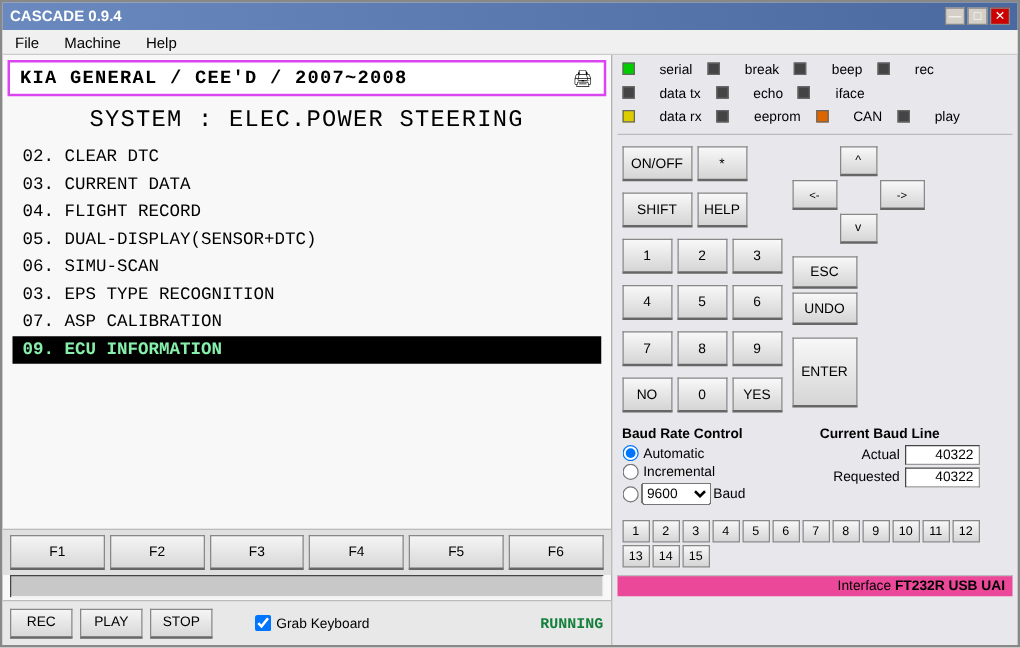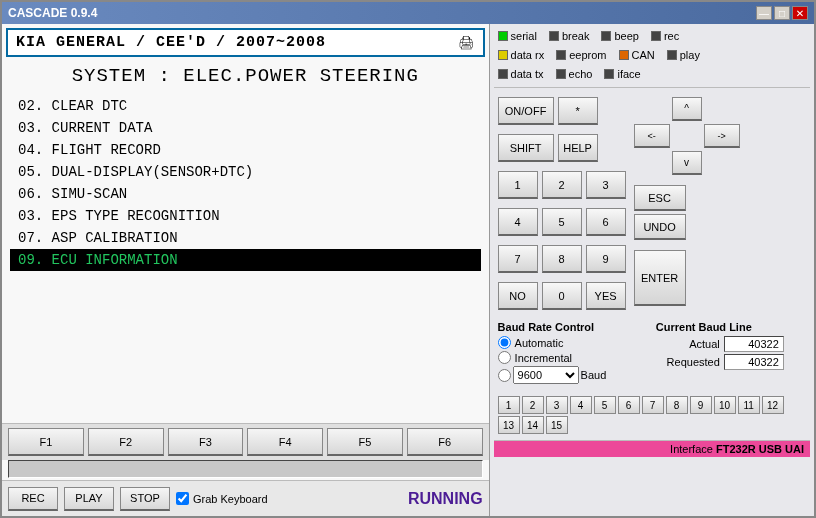--- a/index.html
+++ b/index.html
@@ -87,21 +87,21 @@
     .left-panel {
       width: 490px;
       display: flex;
       flex-direction: column;
       border-right: 1px solid #999;
       background: #f8f8f8;
     }
 
     .vehicle-header {
       background: white;
-      border: 2px solid #0369a1;
+      border: 2px solid #d946ef;
       margin: 4px;
       padding: 4px 8px;
       display: flex;
       align-items: center;
       justify-content: space-between;
     }
 
     .vehicle-title {
       font-size: 15px;
       font-weight: bold;
@@ -125,21 +125,22 @@
     }
 
     .menu-list-item {
       padding: 3px 8px;
       cursor: pointer;
       white-space: nowrap;
     }
 
     .menu-list-item.selected {
       background: #000;
-      color: #22c55e;
+      color: #86efac;
+      font-weight: bold;
     }
 
     
     .fkey-bar {
       display: flex;
       gap: 4px;
       padding: 4px 6px;
       background: #e0e0e0;
       border-top: 1px solid #bbb;
     }
@@ -188,27 +189,28 @@
       font-family: Arial;
       cursor: pointer;
     }
 
     .checkbox-label {
       display: flex;
       align-items: center;
       gap: 4px;
       font-size: 11px;
       font-family: Arial;
+      margin-left: 28px;
     }
 
     .running-text {
-      color: #4c1d95;
-      font-size: 16px;
+      color: #15803d;
+      font-size: 12px;
       font-weight: bold;
-      font-family: Liberation Sans, sans-serif;
+      font-family: Liberation Mono, monospace;
       margin-left: auto;
     }
 
     
     .right-panel {
       width: 326px;
       display: flex;
       flex-direction: column;
       padding: 4px;
       gap: 3px;
@@ -221,22 +223,22 @@
       display: flex;
       gap: 12px;
       padding: 2px 4px;
       font-size: 11px;
       font-family: Arial;
       flex-wrap: wrap;
     }
 
     .status-item {
       display: flex;
-      align-items: center;
-      gap: 3px;
+      align-items: flex-start;
+      gap: 20px;
     }
 
     .status-dot {
       width: 10px;
       height: 10px;
       border: 1px solid #666;
     }
 
     .dot-green { background: #00cc00; }
     .dot-yellow { background: #ddcc00; }
@@ -365,21 +367,21 @@
 
     .baud-dropdown {
       display: flex;
       align-items: center;
       gap: 2px;
     }
 
     select.baud-select {
       font-size: 11px;
       height: 18px;
-      width: 66px;
+      width: 56px;
     }
 
     
     .kline-section {
       padding: 3px 4px;
     }
 
     .kline-title {
       font-size: 11px;
       font-family: Arial;
@@ -432,20 +434,25 @@
 
   <div class="title-bar">
     <span class="title-bar-text">CASCADE 0.9.4</span>
     <div class="title-bar-buttons">
       <div class="tb-btn">—</div>
       <div class="tb-btn">□</div>
       <div class="tb-btn close">✕</div>
     </div>
   </div>
 
+  <div class="menu-bar">
+    <span class="menu-item">File</span>
+    <span class="menu-item">Machine</span>
+    <span class="menu-item">Help</span>
+  </div>
 
   <div class="main-content">
 
     <div class="left-panel">
 
       <div class="vehicle-header">
         <span class="vehicle-title">KIA GENERAL / CEE'D / 2007~2008</span>
         <span>🖨</span>
       </div>
 
@@ -500,48 +507,48 @@
           <div class="status-dot dot-dark"></div>
           <span>beep</span>
         </div>
         <div class="status-item">
           <div class="status-dot dot-dark"></div>
           <span>rec</span>
         </div>
       </div>
       <div class="status-row">
         <div class="status-item">
+          <div class="status-dot dot-dark"></div>
+          <span>data tx</span>
+        </div>
+        <div class="status-item">
+          <div class="status-dot dot-dark"></div>
+          <span>echo</span>
+        </div>
+        <div class="status-item">
+          <div class="status-dot dot-dark"></div>
+          <span>iface</span>
+        </div>
+      </div>
+      <div class="status-row">
+        <div class="status-item">
           <div class="status-dot dot-yellow"></div>
           <span>data rx</span>
         </div>
         <div class="status-item">
           <div class="status-dot dot-dark"></div>
           <span>eeprom</span>
         </div>
         <div class="status-item">
           <div class="status-dot dot-orange"></div>
           <span>CAN</span>
         </div>
         <div class="status-item">
           <div class="status-dot dot-dark"></div>
           <span>play</span>
-        </div>
-      </div>
-      <div class="status-row">
-        <div class="status-item">
-          <div class="status-dot dot-dark"></div>
-          <span>data tx</span>
-        </div>
-        <div class="status-item">
-          <div class="status-dot dot-dark"></div>
-          <span>echo</span>
-        </div>
-        <div class="status-item">
-          <div class="status-dot dot-dark"></div>
-          <span>iface</span>
         </div>
       </div>
 
       <hr class="divider-line">
 
       <div class="keypad">
 
         <div style="display:flex; gap:4px; align-items:flex-start;">
           <div style="display:flex; flex-direction:column; gap:9px;">
             <div style="display:flex; gap:4px;">

